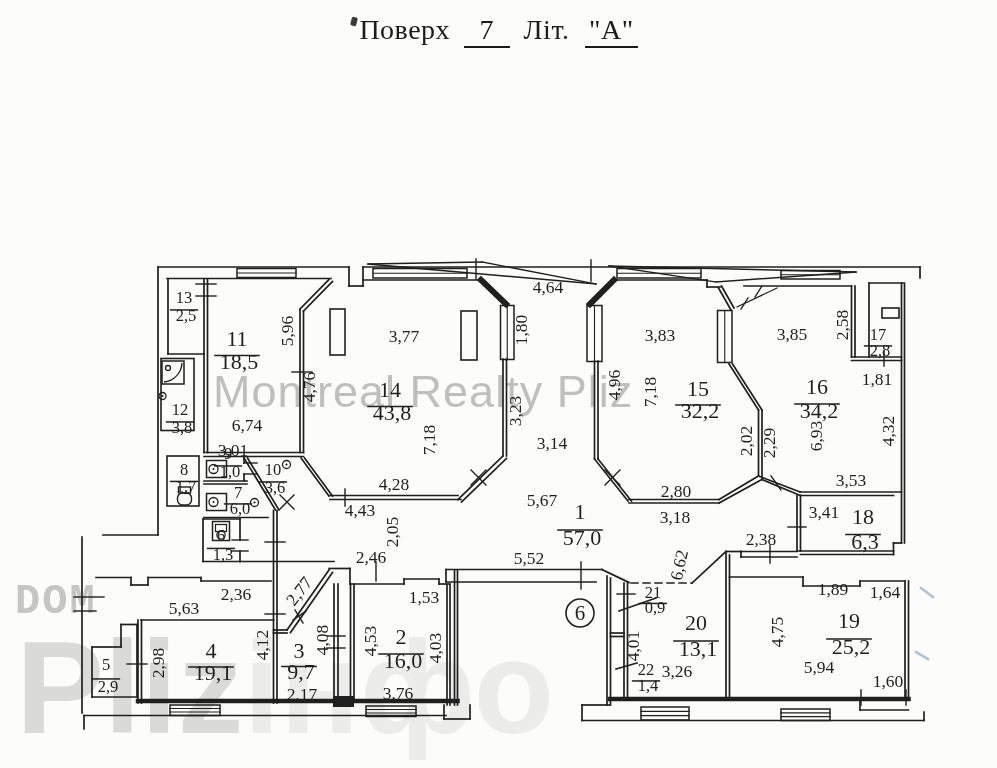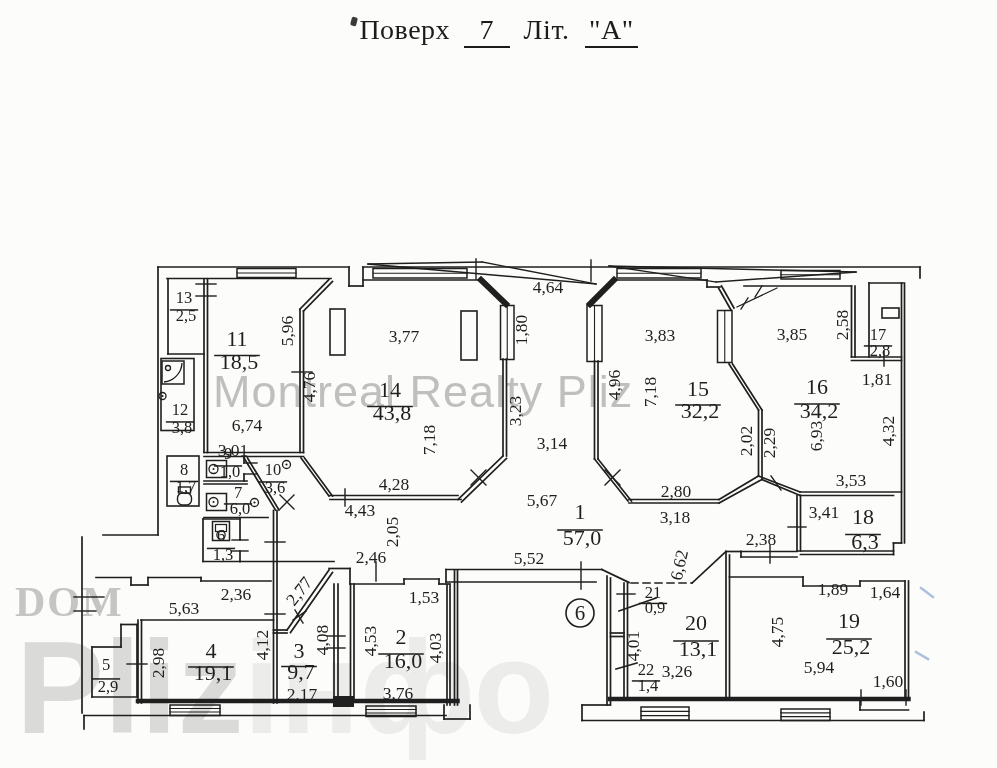--- a/index.html
+++ b/index.html
@@ -4,21 +4,21 @@
 <style>
   html,body{margin:0;padding:0;}
   body{width:997px;height:768px;background:#fcfcfa;position:relative;overflow:hidden;
        font-family:"Liberation Serif", serif;}
   .title{position:absolute;left:0;top:14px;width:100%;text-align:center;
          font-size:28px;color:#1b1b1b;letter-spacing:.5px;}
   .title .num{display:inline-block;border-bottom:2px solid #1b1b1b;padding:0 16px;margin:0 6px;}
   .title .lit{display:inline-block;border-bottom:2px solid #1b1b1b;padding:0 4px;margin-left:8px;}
   .wm-montreal{position:absolute;left:213px;top:366px;font-family:"Liberation Sans",sans-serif;
         font-size:45px;color:#9b9b9b;opacity:.62;letter-spacing:1px;white-space:nowrap;}
-  .wm-dom{position:absolute;left:15px;top:578px;font-family:Liberation Serif, serif;
+  .wm-dom{position:absolute;left:15px;top:578px;font-family:Liberation Mono, monospace;
         font-weight:bold;font-size:42px;color:#a8a8a8;opacity:.65;letter-spacing:2px;}
   .wm-pliz{position:absolute;left:16px;top:612px;font-family:Liberation Sans, sans-serif;
         font-weight:bold;font-size:132px;color:#b9b9b9;opacity:.5;letter-spacing:0px;white-space:nowrap;}
   .wm-pliz .lt{color:#c9c9c9;opacity:.62;}
   svg{position:absolute;left:0;top:0;}
   .inkblot{position:absolute;left:351px;top:17px;width:6px;height:9px;background:#3a3a3a;border-radius:2px;transform:rotate(15deg);}
 </style>
 </head>
 <body>
 

